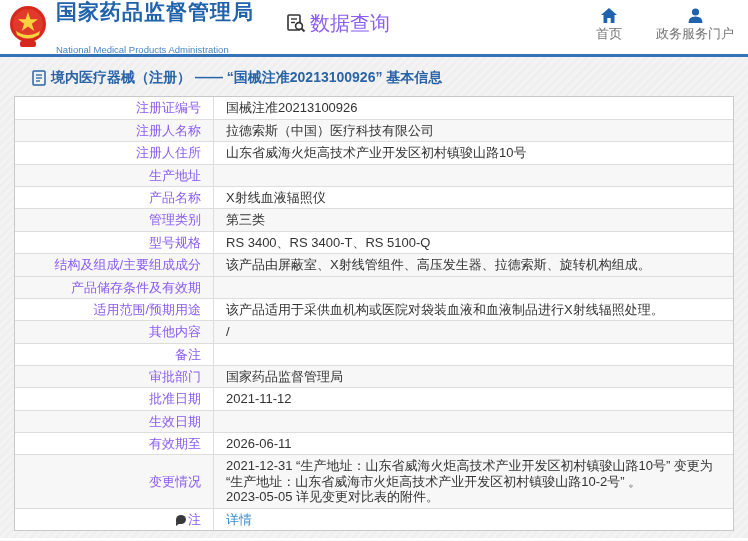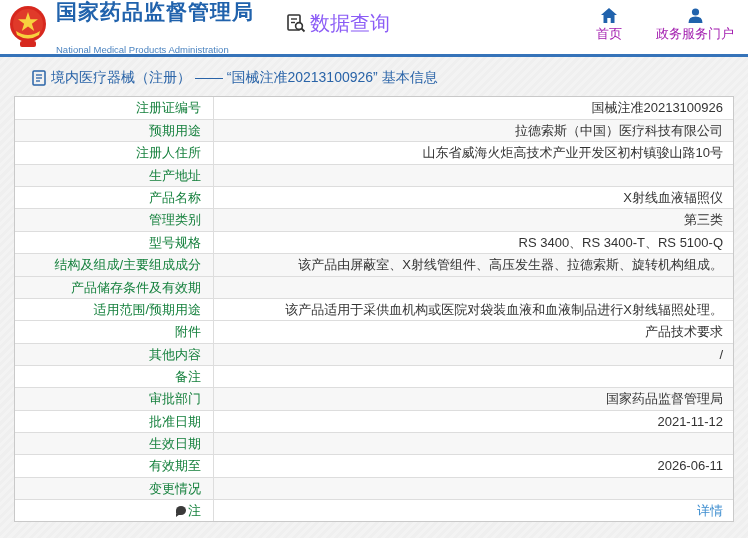--- a/index.html
+++ b/index.html
@@ -11,40 +11,40 @@
     padding: 0 14px 0 8px; border-bottom: 3px solid #3573b9; }
   .emblem { width: 40px; height: 44px; flex: 0 0 auto; }
   .brand { margin-left: 8px; }
   .brand-zh { font-size: 21px; font-weight: bold; color: #2062ac; letter-spacing: 1px; line-height: 24px; }
   .brand-en { font-size: 9.5px; color: #4a83c0; margin-top: 20px; }
   .dataquery { display: flex; align-items: center; margin-left: 32px; margin-top: -8px;
     color: #8b5cf6; font-size: 20px; font-weight: 500; cursor: pointer; }
   .dataquery svg { margin-right: 4px; }
   .hnav { margin-left: auto; display: flex; gap: 34px; margin-top: -4px; }
   .hnav-item { display: flex; flex-direction: column; align-items: center; gap: 2px;
-    font-size: 13px; color: #a21caf; cursor: pointer; }
+    font-size: 13px; color: #737373; cursor: pointer; }
   .hnav-item svg { display: block; }
 
   
   .content { height: 481px; padding: 9px 14px 0 14px;
     background: repeating-linear-gradient(135deg, #efefef 0 3px, #f3f3f3 3px 6px); }
   .breadcrumb { display: flex; align-items: center; color: #2a64a8; font-size: 14px;
-    font-weight: 400; padding: 3px 0 9px 18px; }
+    font-weight: 700; padding: 3px 0 9px 18px; }
   .breadcrumb svg { margin-right: 5px; flex: 0 0 auto; }
 
   
   .info-table { background: #fff; border: 1px solid #c9c9c9; width: 720px; }
   .row { display: flex; align-items: stretch; border-bottom: 1px solid #ddd; background: #fff; }
   .row:last-child { border-bottom: none; }
   .row.alt { background: #f7f7f7; }
   .lab { width: 199px; flex: 0 0 auto; text-align: right; padding: 3px 12px 3px 6px;
-    color: #15803d; font-size: 13px; line-height: 15px; border-right: 1px solid #ddd;
+    color: #8b5cf6; font-size: 13px; line-height: 15px; border-right: 1px solid #ddd;
     display: flex; justify-content: flex-end; align-items: center; }
   .val { flex: 1 1 auto; padding: 3px 10px 3px 12px; color: #333; font-size: 13px;
-    line-height: 15.5px; display: flex; flex-direction: column; justify-content: center; text-align: right; }
+    line-height: 15.5px; display: flex; flex-direction: column; justify-content: center; }
   .val a { color: #3e8ed0; text-decoration: none; }
   .note-ic { position: relative; width: 10px; height: 9px; background: #3a3a3a;
     border-radius: 50% 50% 50% 2px; margin-right: 2px; display: inline-block; }
   .note-ic::after { content: ""; position: absolute; left: 0; bottom: -2px;
     border-left: 4px solid #3a3a3a; border-bottom: 3px solid transparent; }
 </style>
 </head>
 <body>
 
 <div class="header">
@@ -96,21 +96,21 @@
     </svg>
     <span>境内医疗器械（注册） ——  “国械注准20213100926”  基本信息</span>
   </div>
 
   <div class="info-table">
       <div class="row">
         <div class="lab">注册证编号</div>
         <div class="val">国械注准20213100926</div>
       </div>
       <div class="row alt">
-        <div class="lab">预期用途</div>
+        <div class="lab">注册人名称</div>
         <div class="val">拉德索斯（中国）医疗科技有限公司</div>
       </div>
       <div class="row">
         <div class="lab">注册人住所</div>
         <div class="val">山东省威海火炬高技术产业开发区初村镇骏山路10号</div>
       </div>
       <div class="row alt">
         <div class="lab">生产地址</div>
       </div>
       <div class="row">
@@ -130,24 +130,20 @@
         <div class="val">该产品由屏蔽室、X射线管组件、高压发生器、拉德索斯、旋转机构组成。</div>
       </div>
       <div class="row alt">
         <div class="lab">产品储存条件及有效期</div>
         <div class="val"></div>
       </div>
       <div class="row">
         <div class="lab">适用范围/预期用途</div>
         <div class="val">该产品适用于采供血机构或医院对袋装血液和血液制品进行X射线辐照处理。</div>
       </div>
-      <div class="row">
-        <div class="lab">附件</div>
-        <div class="val">产品技术要求</div>
-      </div>
       <div class="row alt">
         <div class="lab">其他内容</div>
         <div class="val">/</div>
       </div>
       <div class="row">
         <div class="lab">备注</div>
         <div class="val"></div>
       </div>
       <div class="row alt">
         <div class="lab">审批部门</div>
@@ -160,20 +156,24 @@
       <div class="row alt">
         <div class="lab">生效日期</div>
         <div class="val"></div>
       </div>
       <div class="row">
         <div class="lab">有效期至</div>
         <div class="val">2026-06-11</div>
       </div>
       <div class="row alt">
         <div class="lab">变更情况</div>
+        <div class="val">
+          <div>2021-12-31  “生产地址：山东省威海火炬高技术产业开发区初村镇骏山路10号” 变更为 “生产地址：山东省威海市火炬高技术产业开发区初村镇骏山路10-2号” 。</div>
+          <div>2023-05-05 详见变更对比表的附件。</div>
+        </div>
       </div>
       <div class="row">
         <div class="lab"><span class="note-ic"></span>注</div>
         <div class="val">
           <a href="#">详情</a>
         </div>
       </div>
     </div>
 </div>
 

